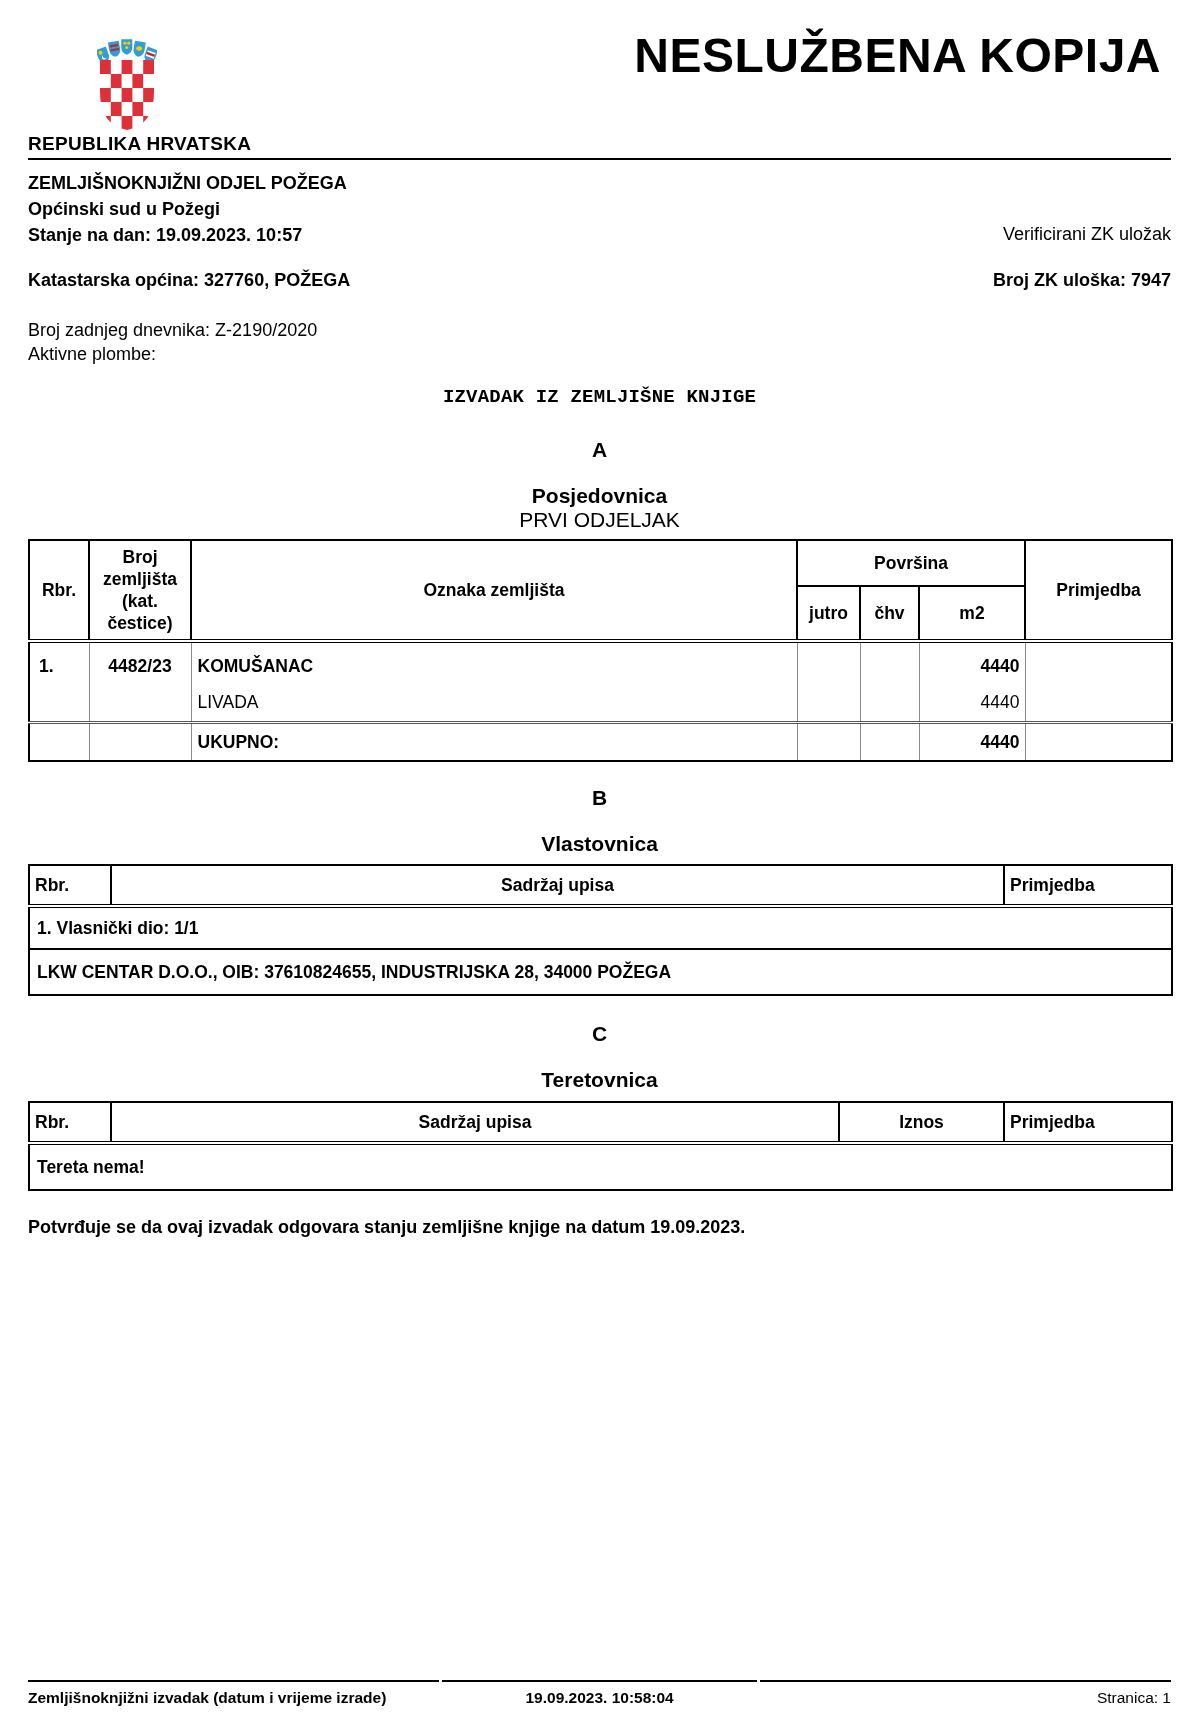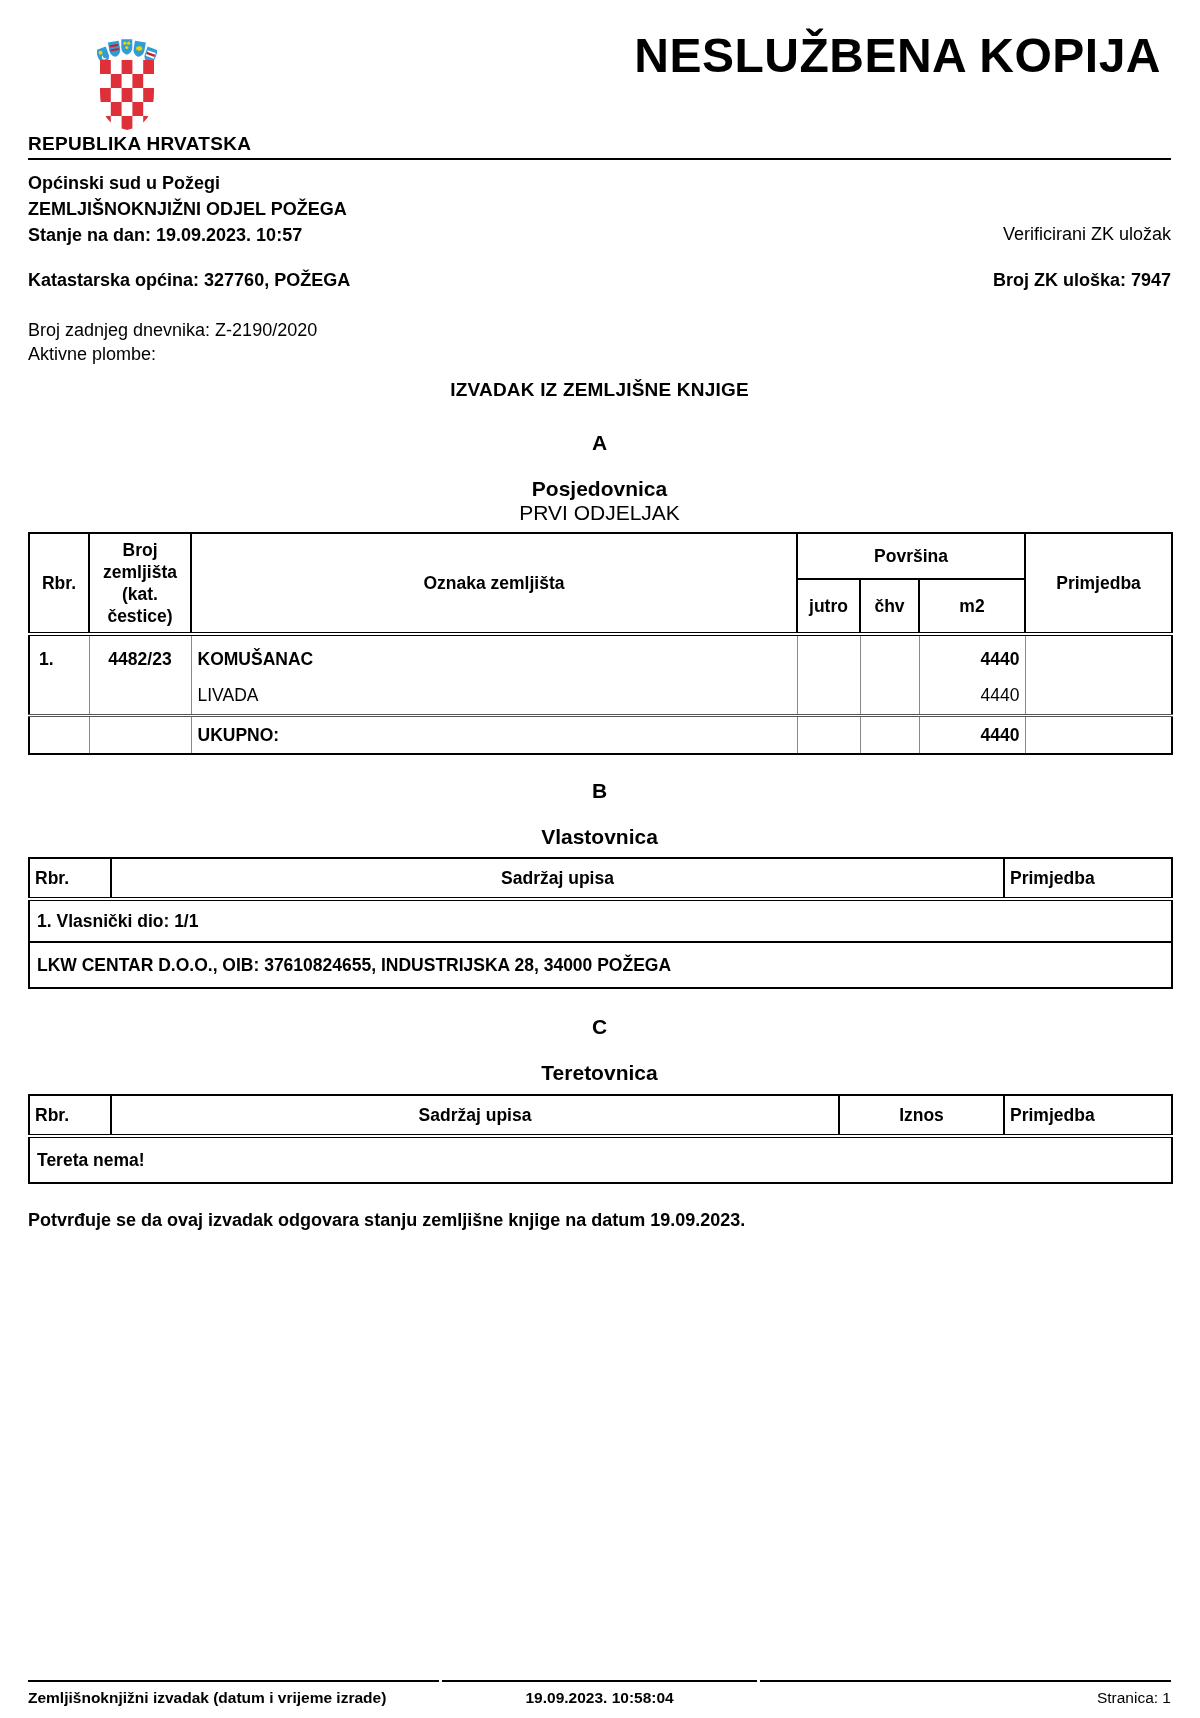--- a/index.html
+++ b/index.html
@@ -25,21 +25,21 @@
   
   .masthead{position:relative;height:158px;border-bottom:2px solid var(--ink);}
   .arms{position:absolute;left:69px;top:36px;width:60px;height:96px;}
   .republic{position:absolute;left:0;bottom:3px;font-size:19px;font-weight:bold;letter-spacing:.3px;}
   .copy-title{position:absolute;right:10px;top:28px;font-size:48px;font-weight:bold;letter-spacing:.5px;}
   
   .court-block{margin-top:10px;font-weight:bold;font-size:18px;line-height:26px;position:relative;}
   .verified{position:absolute;right:0;bottom:1px;font-weight:normal;}
   .kat-line{margin-top:22px;font-weight:bold;font-size:18px;display:flex;justify-content:space-between;}
   .journal-block{margin-top:27px;font-size:18px;line-height:24px;font-weight:normal;}
-  .doc-title{margin-top:13px;text-align:center;font-weight:bold;font-size:19px;letter-spacing:.2px;}
+  .doc-title{margin-top:20px;text-align:center;font-weight:bold;font-size:19px;letter-spacing:.2px;font-family:Liberation Mono, monospace;}
   .sec-letter{margin-top:30px;text-align:center;font-weight:bold;font-size:21px;}
   .sec-title{margin-top:22px;text-align:center;font-weight:bold;font-size:21px;}
   .sec-sub{text-align:center;font-size:21px;font-weight:normal;}
   
   table{border-collapse:collapse;width:100%;font-size:17.5px;table-layout:fixed;}
   .tbl{border:2px solid var(--ink);}
   .tbl th{font-weight:bold;background:#fff;}
   
   .tblA{margin-top:7px;}
   .tblA thead th{border:2px solid var(--ink);vertical-align:middle;line-height:22px;padding:2px 4px;}
@@ -131,22 +131,22 @@
         <rect class="cr" x="3" y="80" width="10.8" height="14"></rect>
           <rect class="cr" x="24.6" y="80" width="10.8" height="14"></rect>
           <rect class="cr" x="46.2" y="80" width="10.8" height="14"></rect>
       </g>
     </svg>
     <div class="republic">REPUBLIKA HRVATSKA</div>
     <div class="copy-title">NESLUŽBENA KOPIJA</div>
   </div>
 
   <div class="court-block">
+    <div>ZEMLJIŠNOKNJIŽNI ODJEL POŽEGA</div>
     <div>Općinski sud u Požegi</div>
-    <div>ZEMLJIŠNOKNJIŽNI ODJEL POŽEGA</div>
     <div>Stanje na dan: 19.09.2023. 10:57</div>
     <div class="verified">Verificirani ZK uložak</div>
   </div>
 
   <div class="kat-line">
     <span>Katastarska općina: 327760, POŽEGA</span>
     <span>Broj ZK uloška: 7947</span>
   </div>
 
   <div class="journal-block">

